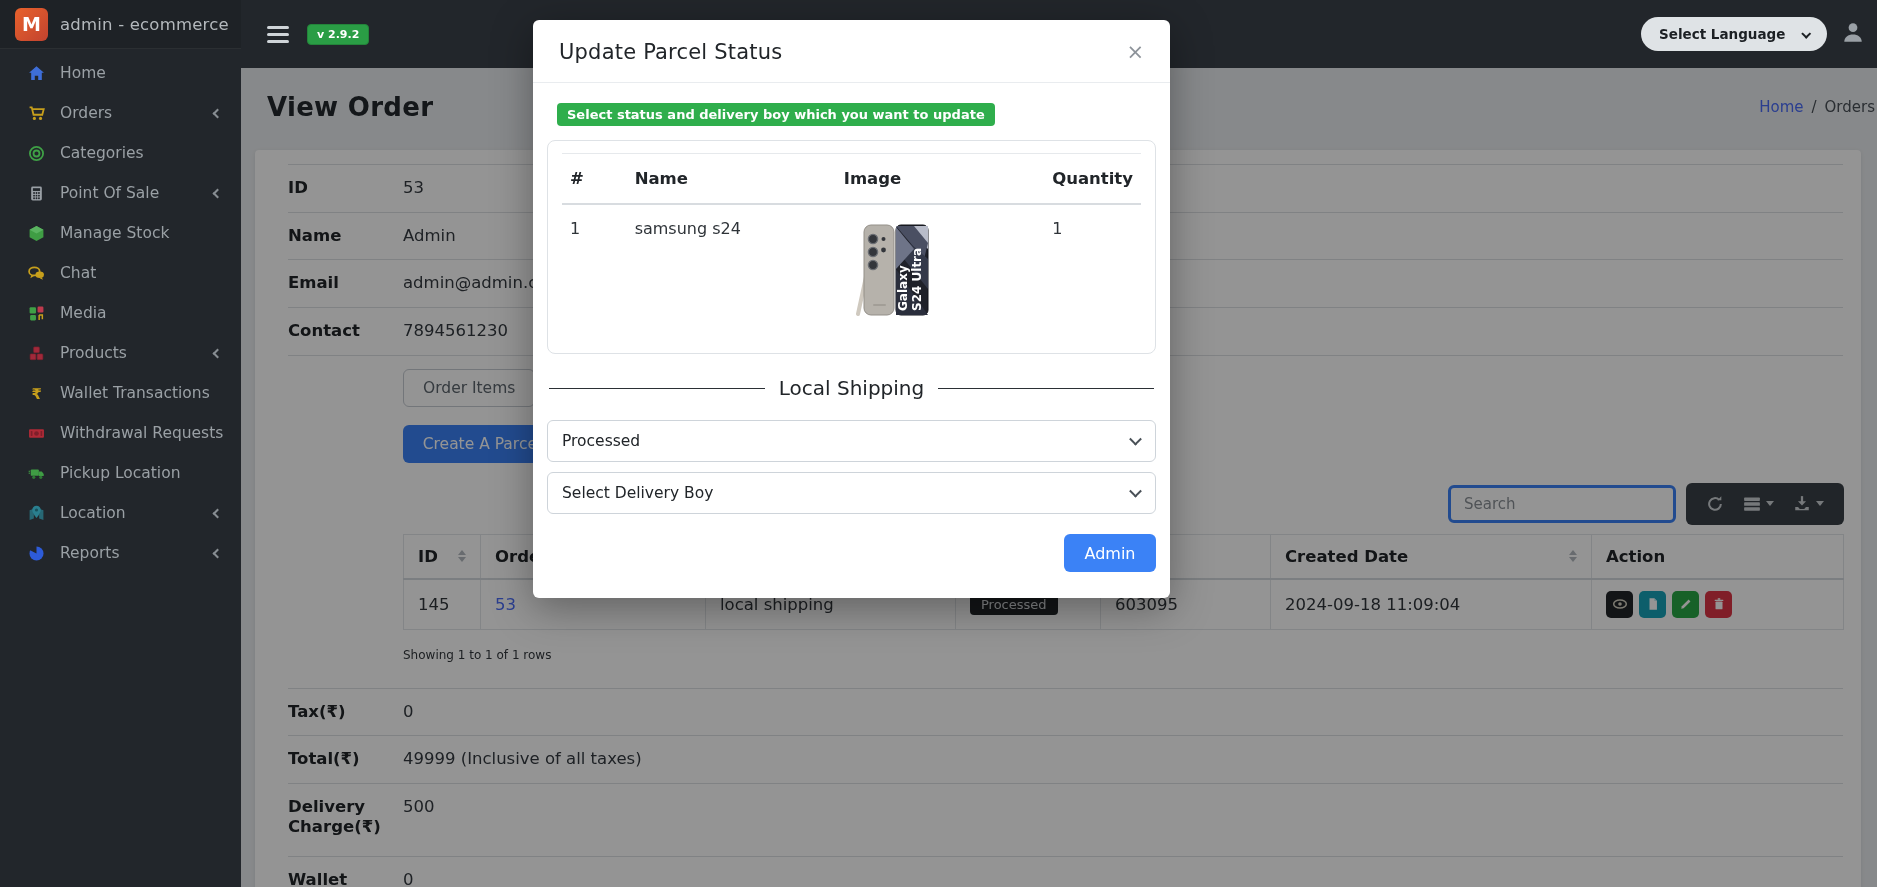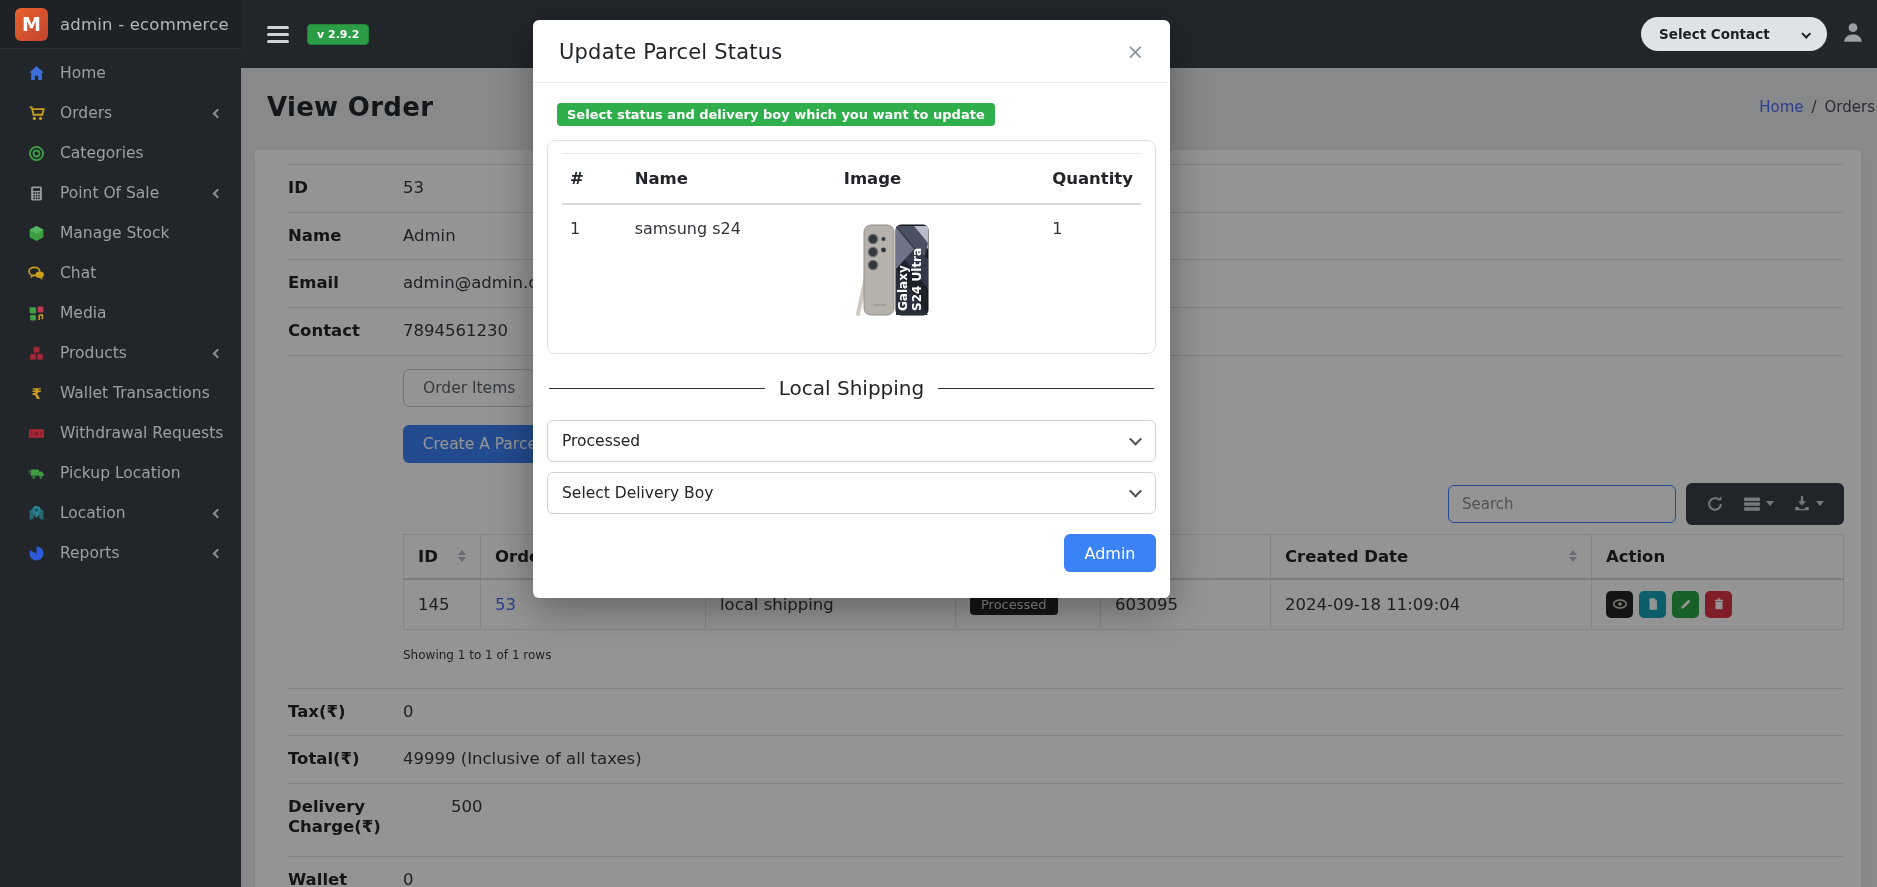--- a/index.html
+++ b/index.html
@@ -39,21 +39,21 @@
   .drow .dlabel { width:115px; flex-shrink:0; font-weight:600; color:#212529; font-size:16.5px; line-height:1.25; }
   .drow .dvalue { flex:1; color:#343a40; font-size:16.5px; }
 
   .btn-outline { height:38px; padding:0 19px; border:1px solid #c6ccd2; border-radius:6px; background:#fff; color:#5d666e; font-size:15.5px; font-family:inherit; cursor:pointer; }
   .btn-blue { height:38px; padding:0 19px; border:none; border-radius:6px; background:#3b82f6; color:#fff; font-size:15.5px; font-family:inherit; cursor:pointer; }
   .tab-row { display:flex; gap:12px; align-items:center; }
   .blue-stub { width:120px; }
   .create-parcel { margin-top:18px; width:158px; }
 
   .toolbar { display:flex; justify-content:flex-end; align-items:center; gap:10px; margin-top:20px; }
-  .search-input { width:228px; height:38px; border:1px solid #3b82f6; border-radius:6px; padding:0 13px; font-size:15px; color:#495057; font-family:inherit; background:#fff; }
+  .search-input { width:228px; height:38px; border:3px solid #3b82f6; border-radius:6px; padding:0 13px; font-size:15px; color:#495057; font-family:inherit; background:#fff; }
   .search-input::placeholder { color:#8a9096; }
   .btn-group-dark { height:42px; background:#3a4147; border-radius:6px; display:flex; align-items:center; padding:0 15px; gap:9px; }
   .gbtn { display:flex; align-items:center; gap:5px; padding:0 5px; cursor:pointer; }
   .caret { width:0; height:0; border-left:4px solid transparent; border-right:4px solid transparent; border-top:5px solid #ccd1d5; }
 
   .ptable { width:1440px; border-collapse:collapse; table-layout:fixed; margin-top:9px; }
   .ptable th { text-align:left; padding:12px 14px; font-size:16.5px; color:#212529; border:1px solid #e2e5e9; border-bottom:2px solid #d5dade; font-weight:600; }
   .ptable td { padding:11px 14px; font-size:16.5px; color:#31363b; border:1px solid #e2e5e9; }
   .th-inner { display:flex; align-items:center; justify-content:space-between; }
   .sort { display:inline-flex; flex-direction:column; gap:2px; }
@@ -266,21 +266,21 @@
 
 <div class="topbar">
   <div class="hamburger">
       <i></i>
       <i></i>
       <i></i>
     </div>
   <span class="version-badge">v 2.9.2</span>
   <div class="topbar-right">
     <div class="lang-pill">
-      <span class="lp-text">Select Contact</span>
+      <span class="lp-text">Select Language</span>
       <span class="chev-down-dark"></span>
     </div>
     <span><svg width="24" height="24" viewBox="0 0 22 22">
           <circle cx="11" cy="7" r="4" fill="#9aa0a6"></circle>
           <path d="M3 20 c0-4.4 3.6-6.8 8-6.8 s8 2.4 8 6.8 Z" fill="#9aa0a6"></path>
         </svg></span>
   </div>
 </div>
 
 <div class="page">
@@ -443,21 +443,21 @@
     </div>
 
     <div class="drow">
       <div class="dlabel">Tax(₹)</div>
       <div class="dvalue">0</div>
     </div>
     <div class="drow">
       <div class="dlabel">Total(₹)</div>
       <div class="dvalue">49999 (Inclusive of all taxes)</div>
     </div>
-    <div class="drow" style="min-height:73px;gap:48px;">
+    <div class="drow" style="min-height:73px;">
       <div class="dlabel">Delivery Charge(₹)</div>
       <div class="dvalue">500</div>
     </div>
     <div class="drow">
       <div class="dlabel">Wallet</div>
       <div class="dvalue">0</div>
     </div>
 
   </div>
 </div>

